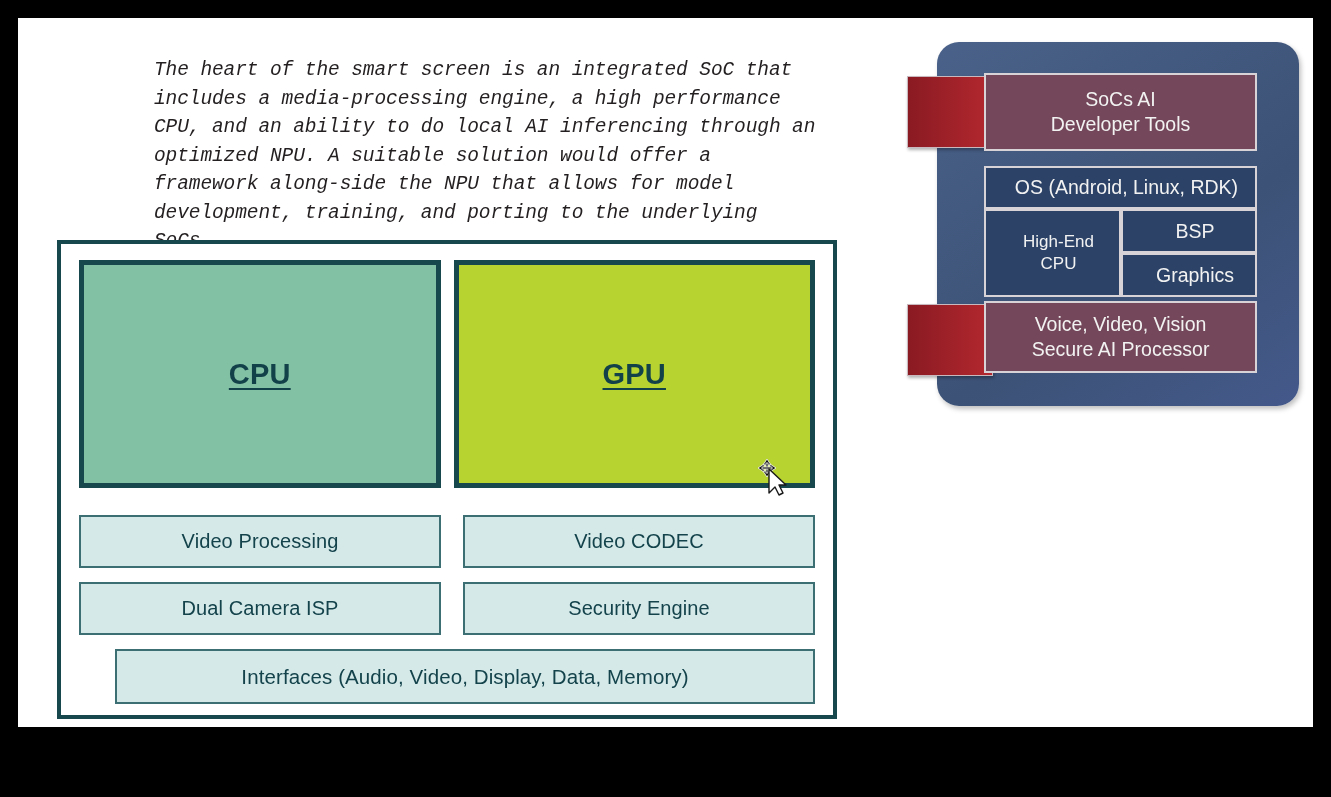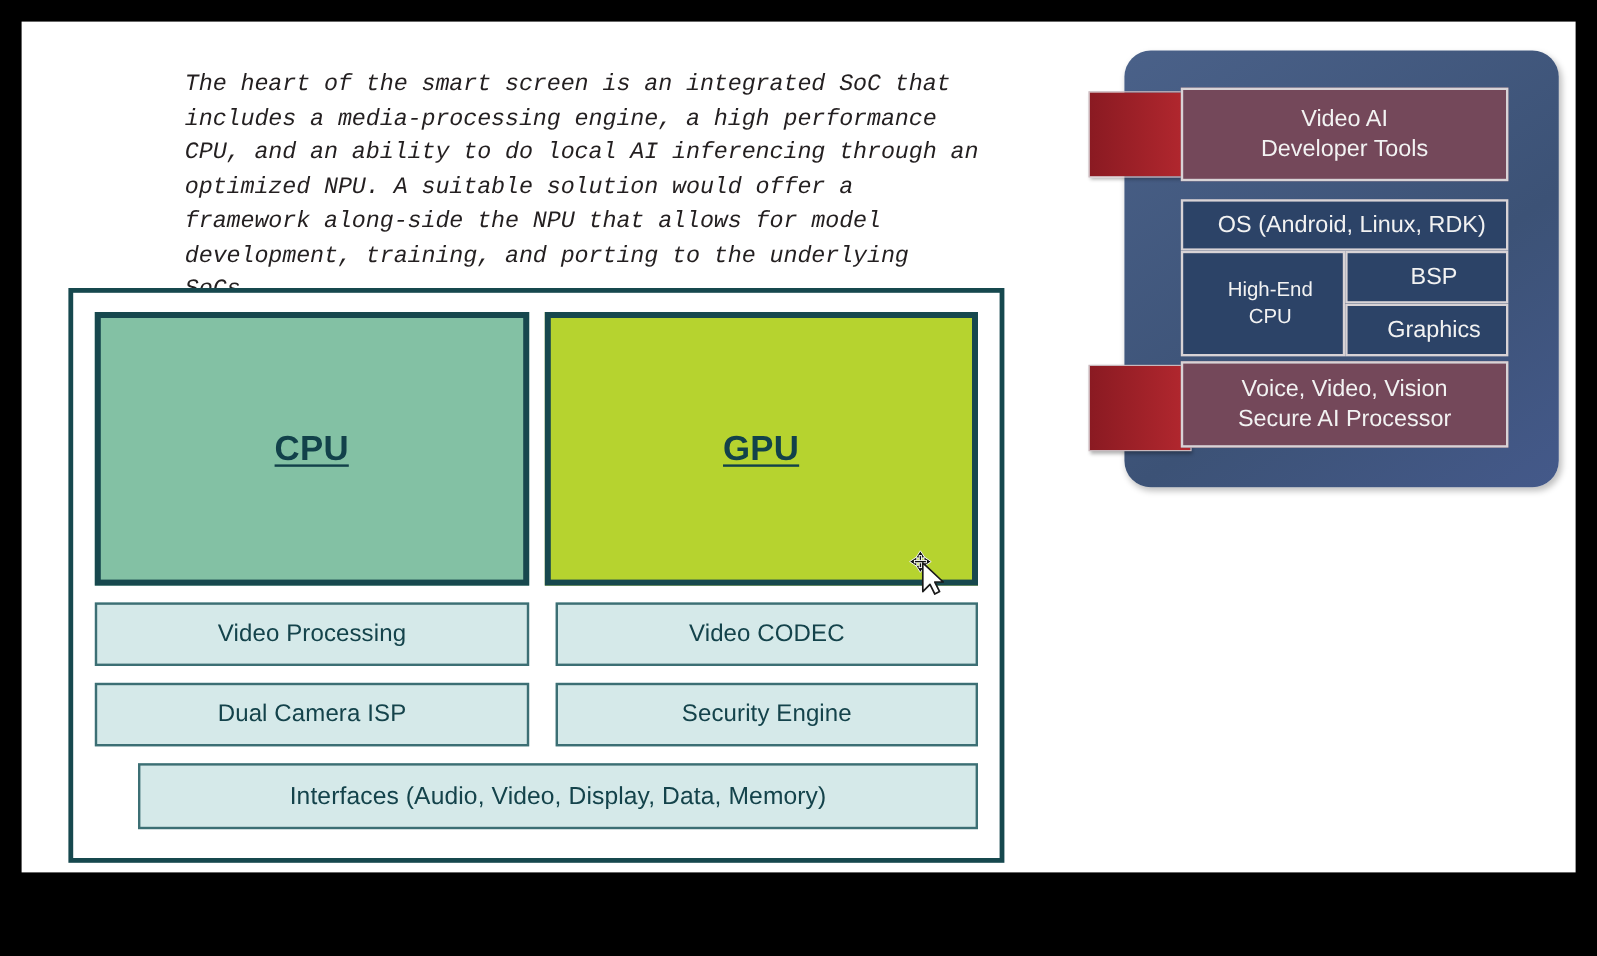--- a/index.html
+++ b/index.html
@@ -81,21 +81,21 @@
     text-decoration: underline;
     text-underline-offset: 4px;
     letter-spacing: 0.2px;
   }
   .core-cpu { background: #83c1a4; }
   .core-gpu { background: #b6d32f; }
   .core-npu { background: #11b2be; }
 
   
   #soc-rows {
-    margin-top: 14px;
+    margin-top: 27px;
   }
   .soc-row {
     display: flex;
     gap: 22px;
     margin-bottom: 14px;
   }
   .soc-row:last-child { margin-bottom: 0; padding-left: 36px; }
 
   .light-box {
     background: #d5e9e9;
@@ -238,21 +238,21 @@
       </div>
     </div>
 
     <div id="stack-card"></div>
 
     <div class="red-tab" id="red-tab-top"></div>
     <div class="red-tab" id="red-tab-bottom"></div>
 
     <div class="stack-panel panel-mauve" id="panel-edge-ai">
       <div>
-        <span>Video AI</span><br>
+        <span>SoCs AI</span><br>
         <span>Developer Tools</span>
       </div>
     </div>
 
     <div class="stack-panel panel-navy" id="panel-os">
       <span>OS (Android, Linux, RDK)</span>
     </div>
 
     <div class="stack-panel panel-navy" id="panel-cpu">
       <div>

